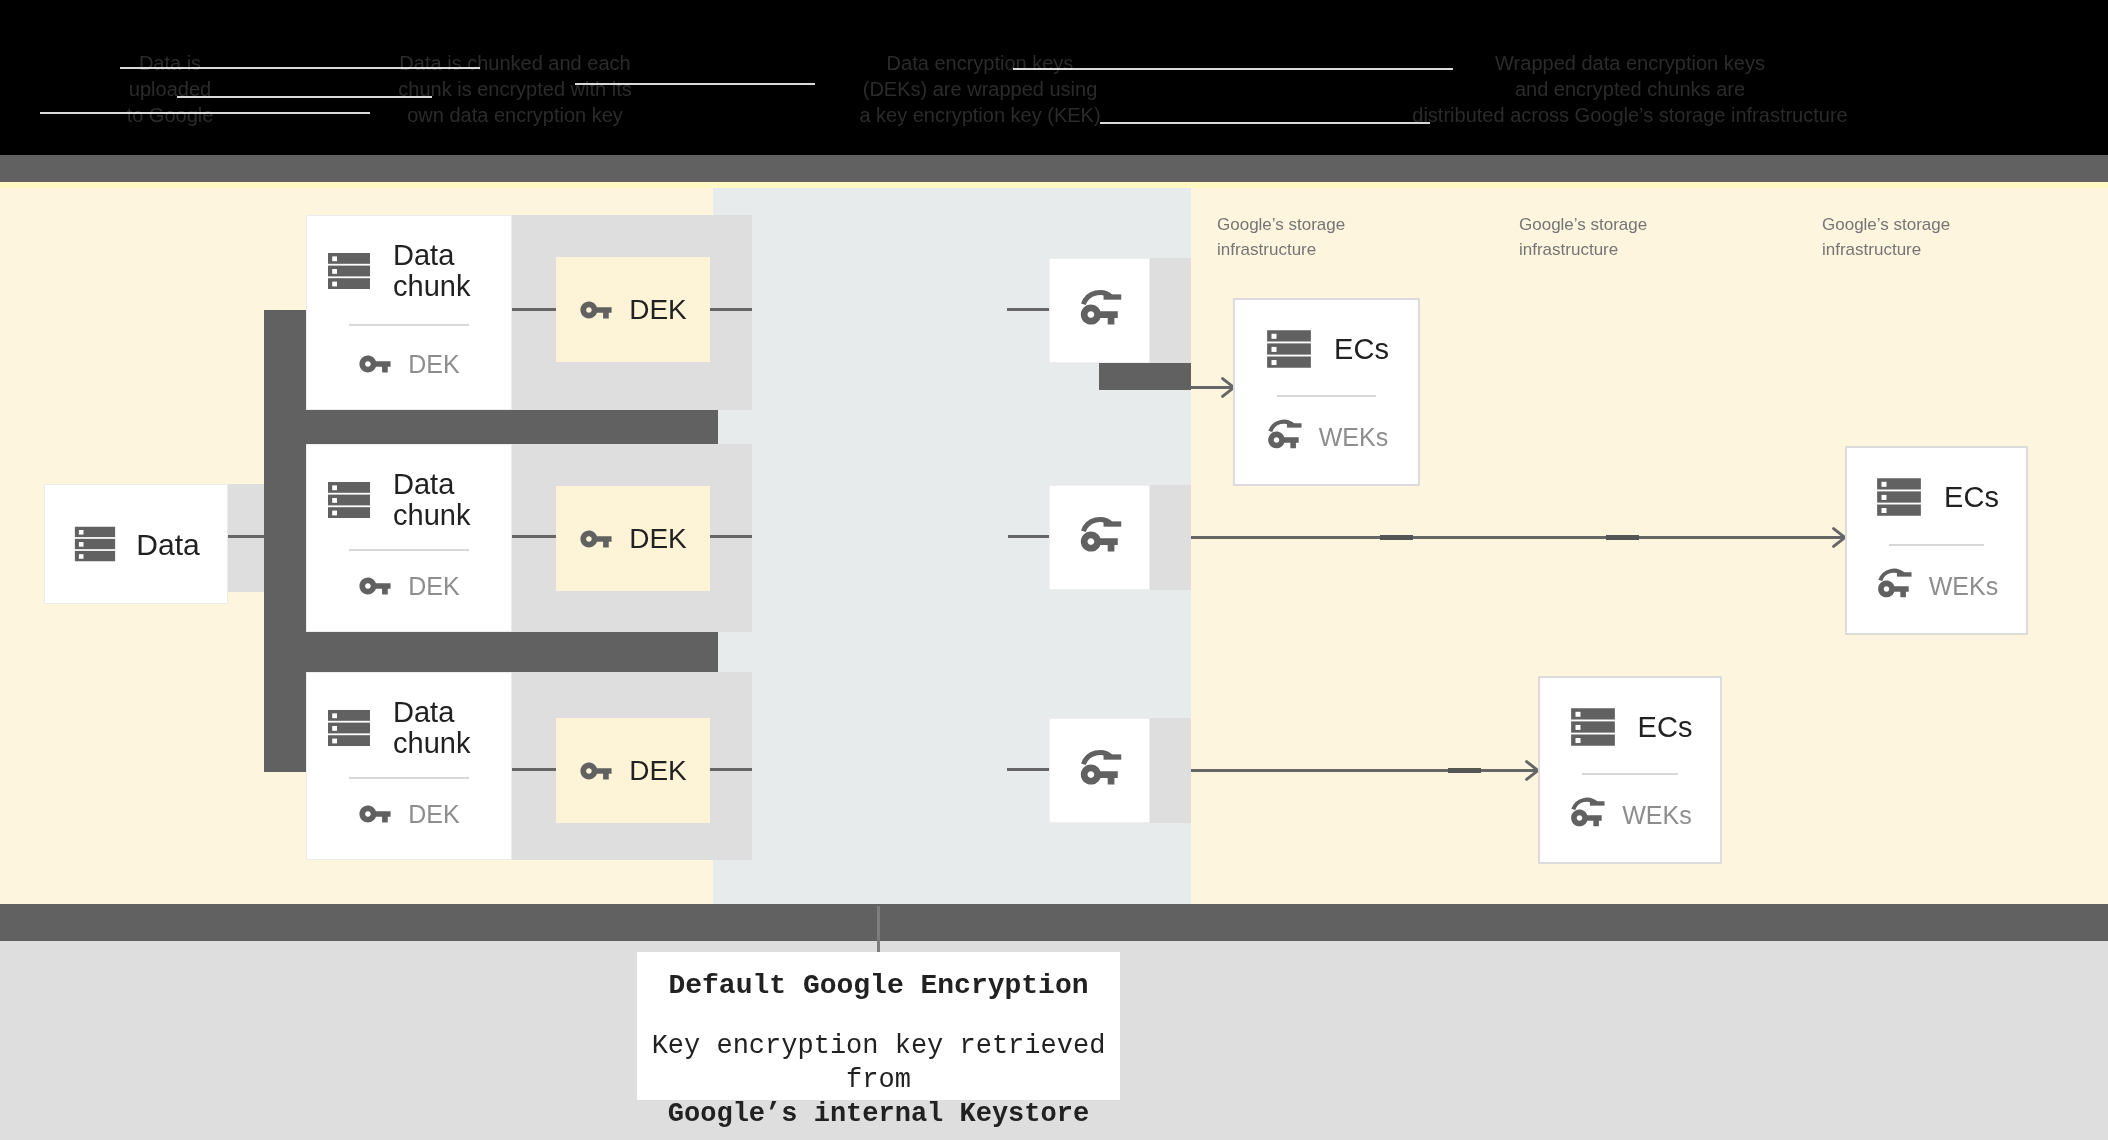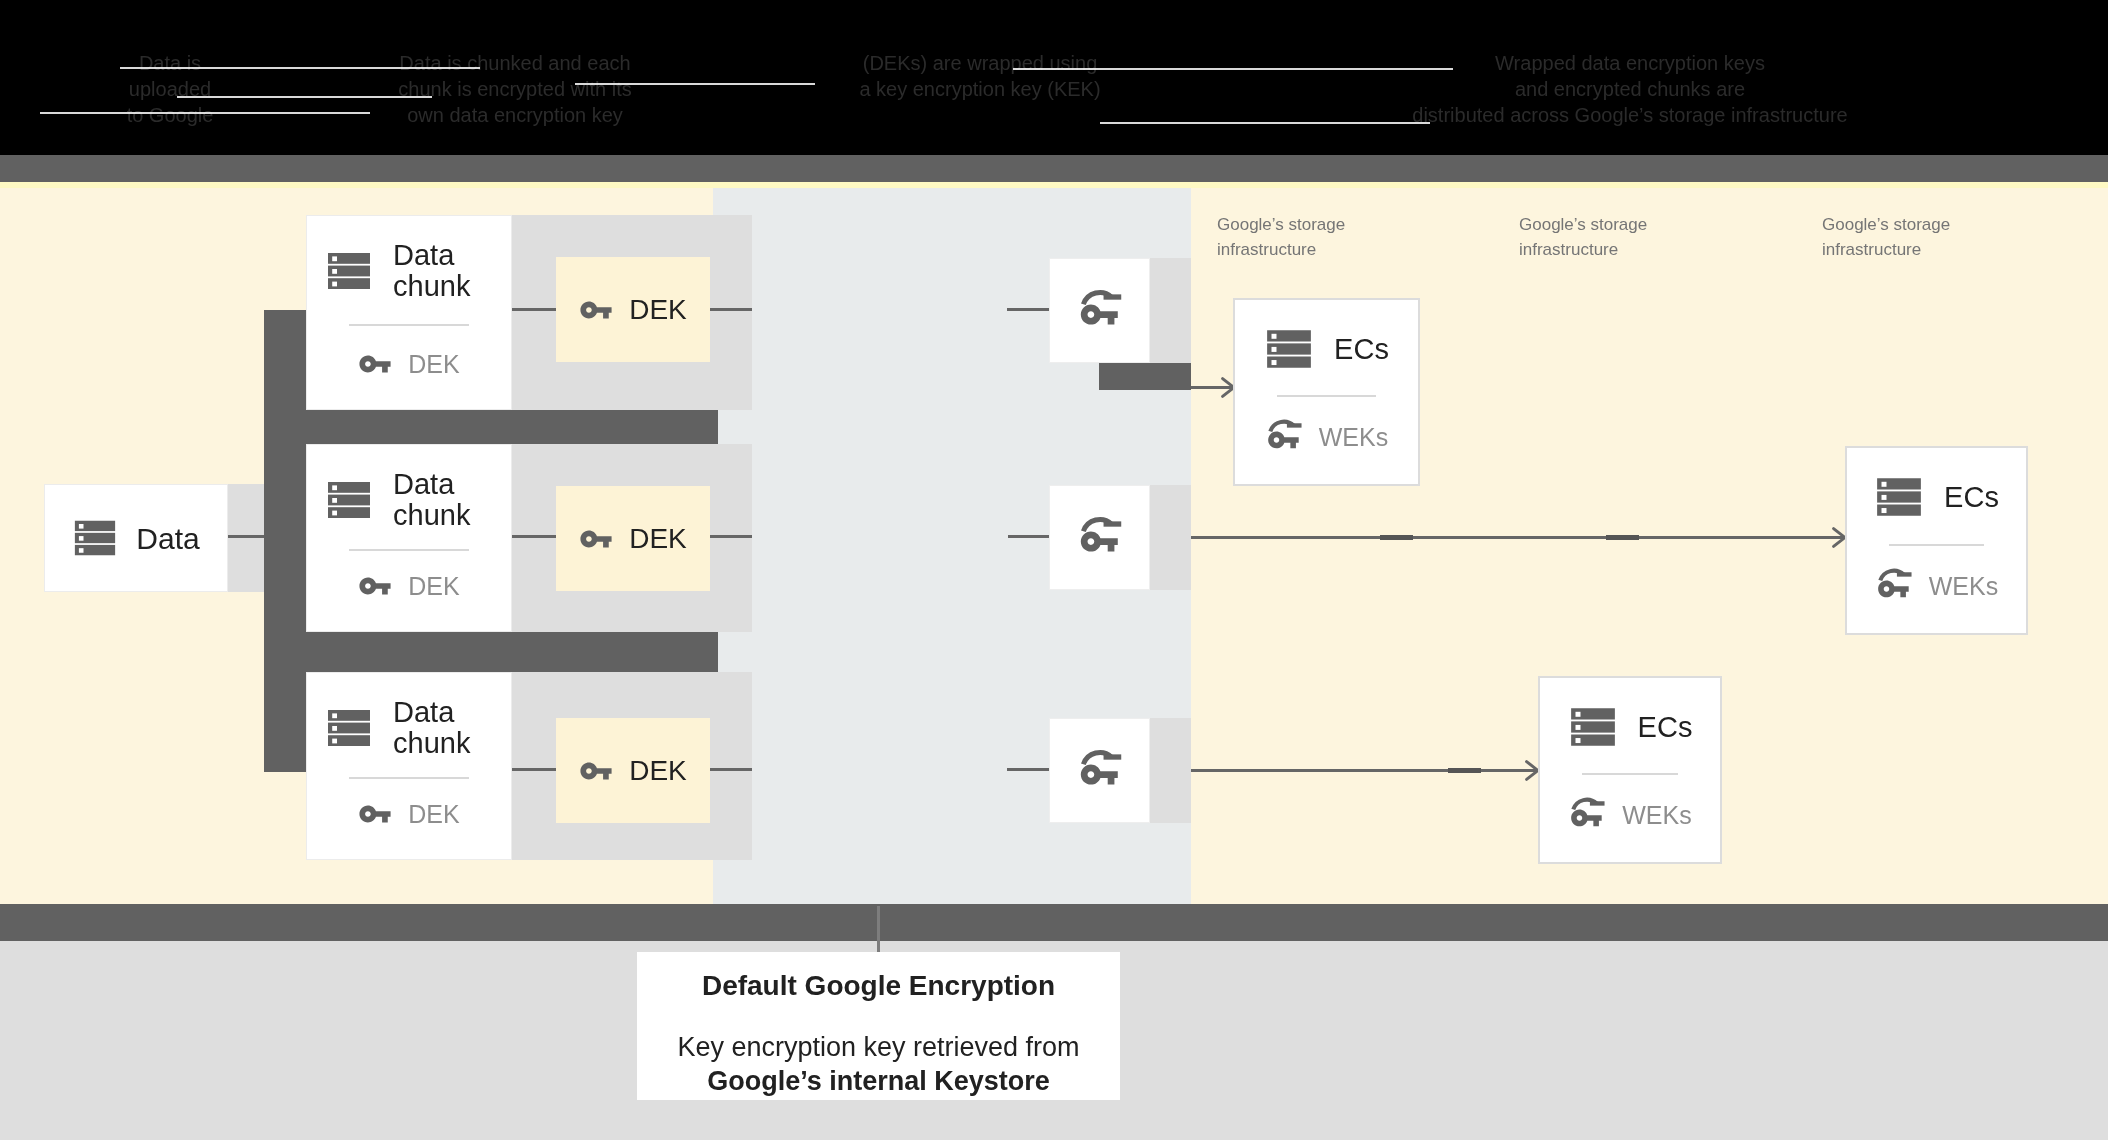--- a/index.html
+++ b/index.html
@@ -35,21 +35,21 @@
   .storage-label{position:absolute;top:212px;width:220px;color:#757575;font-size:17px;line-height:25px;}
   .arrow{position:absolute;height:3px;background:#666;}
   .arrow::before,.arrow::after{content:"";position:absolute;right:-2px;width:16px;height:3px;background:#666;border-radius:2px;}
   .arrow::before{transform:rotate(-38deg);transform-origin:100% 50%;top:0;}
   .arrow::after{transform:rotate(38deg);transform-origin:100% 50%;top:0;}
   .darkseg{position:absolute;height:5px;background:#555;}
   
   .bottombg{position:absolute;left:0;top:941px;width:2108px;height:199px;background:#dedede;}
   .kek-connector{position:absolute;left:877px;top:906px;width:3px;height:48px;background:#7d7d7d;}
   .caption{position:absolute;left:637px;top:952px;width:483px;height:148px;background:#fff;
-           text-align:center;color:#212121;box-sizing:border-box;padding-top:18px;}
+           text-align:center;color:#212121;box-sizing:border-box;padding-top:18px;font-family:Liberation Mono, monospace;}
   .caption-title{font-size:28px;font-weight:bold;margin-bottom:28px;}
   .caption-body{font-size:27px;line-height:34px;}
   .bold{font-weight:bold;}
   .ic{display:block;}
 </style>
 </head>
 <body>
 
 <svg width="0" height="0" style="position:absolute">
   <defs>
@@ -81,20 +81,21 @@
       <div>Data is</div>
       <div>uploaded</div>
       <div>to Google</div>
     </div>
     <div class="hdr-step" style="left:300px;width:430px;">
       <div>Data is chunked and each</div>
       <div>chunk is encrypted with its</div>
       <div>own data encryption key</div>
     </div>
     <div class="hdr-step" style="left:755px;width:450px;">
+      <div>Data encryption keys</div>
       <div>(DEKs) are wrapped using</div>
       <div>a key encryption key (KEK)</div>
     </div>
     <div class="hdr-step" style="left:1310px;width:640px;">
       <div>Wrapped data encryption keys</div>
       <div>and encrypted chunks are</div>
       <div>distributed across Google’s storage infrastructure</div>
     </div>
 
     <div class="glitch" style="left:120px;top:67px;width:360px;"></div>
@@ -116,21 +117,21 @@
   <div class="backdrop" style="left:228px;top:484px;width:79px;height:108px;"></div>
   <div class="backdrop" style="left:1150px;top:258px;width:41px;height:105px;"></div>
   <div class="backdrop" style="left:1150px;top:485px;width:41px;height:105px;"></div>
   <div class="backdrop" style="left:1150px;top:718px;width:41px;height:105px;"></div>
 
   <div class="darkbar" style="left:264px;top:310px;width:43px;height:462px;"></div>
   <div class="darkbar" style="left:264px;top:410px;width:454px;height:34px;"></div>
   <div class="darkbar" style="left:264px;top:632px;width:454px;height:40px;"></div>
   <div class="darkbar" style="left:1099px;top:363px;width:92px;height:27px;"></div>
 
-  <div class="whitebox" style="left:44px;top:484px;width:184px;height:108px;display:flex;align-items:center;justify-content:center;gap:18px;">
+  <div class="whitebox" style="left:44px;top:484px;width:184px;height:120px;display:flex;align-items:center;justify-content:center;gap:18px;">
     <svg class="ic" width="46" height="46">
         <use href="#icon-server"></use>
       </svg>
     <span class="card-title" style="font-size:30px;">Data</span>
   </div>
 
   <div class="whitebox card" style="left:306px;top:215px;width:206px;height:195px;">
     <div class="card-top">
       <svg class="ic" width="48" height="48">
           <use href="#icon-server"></use>

